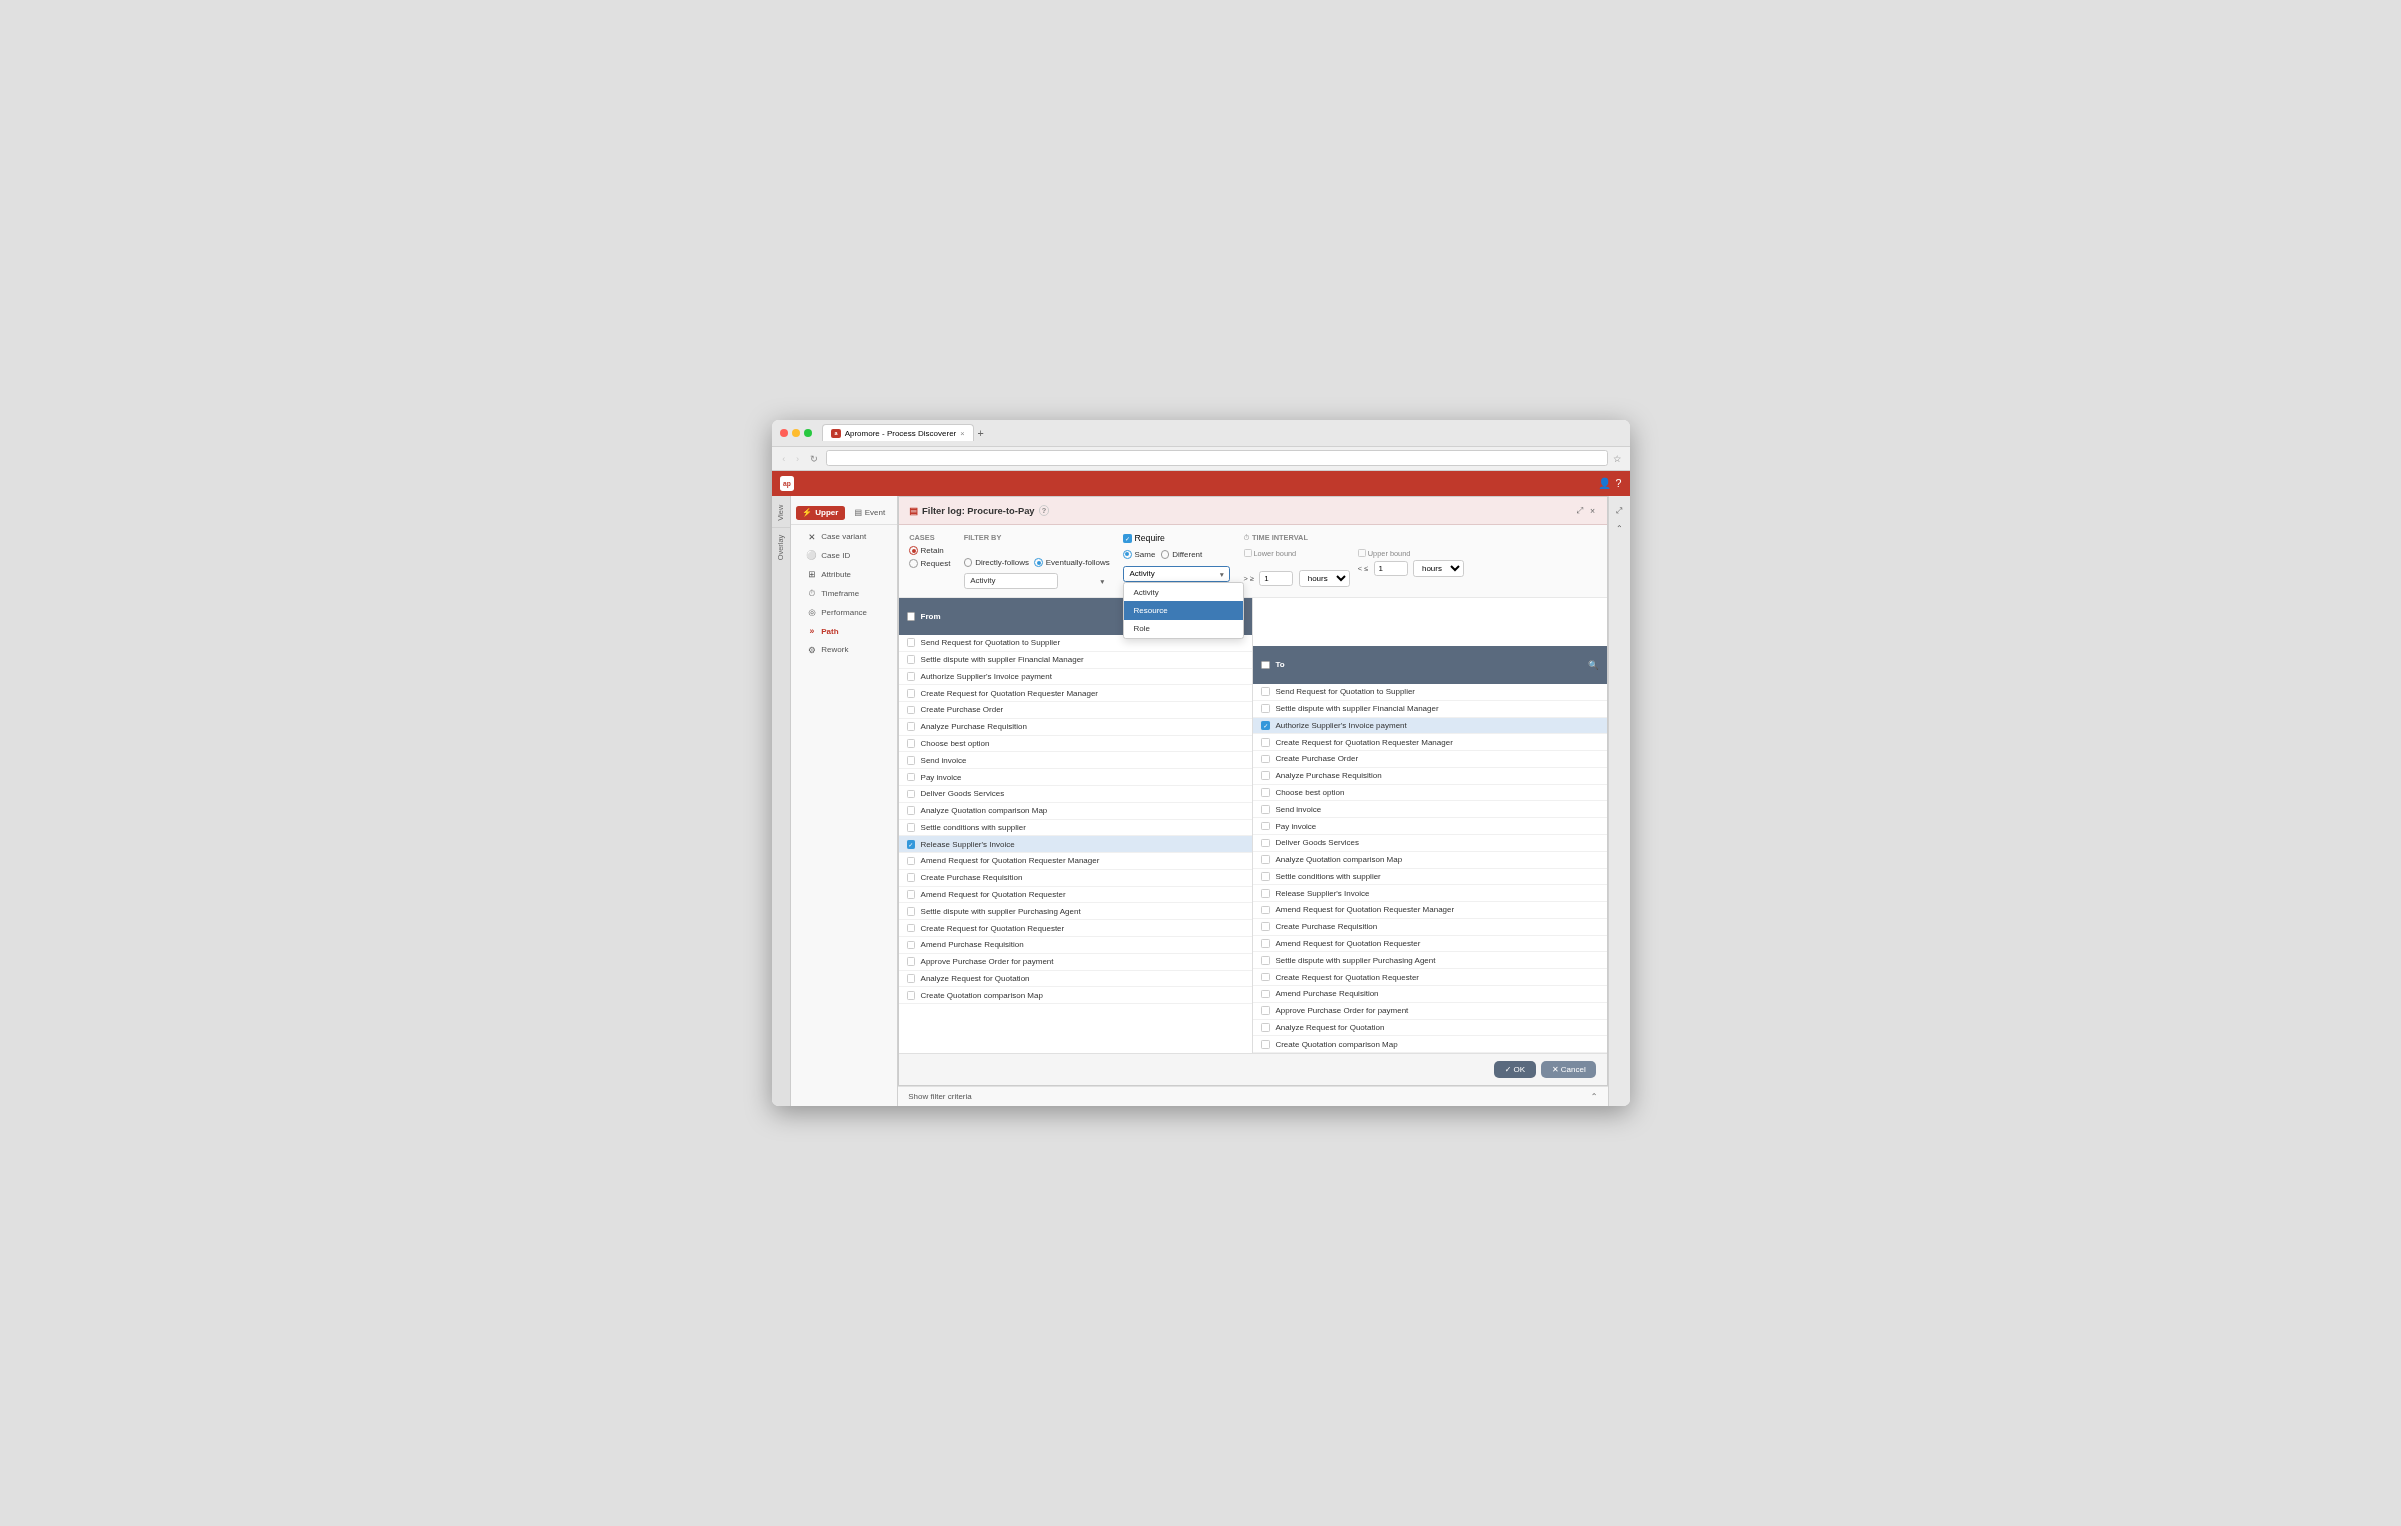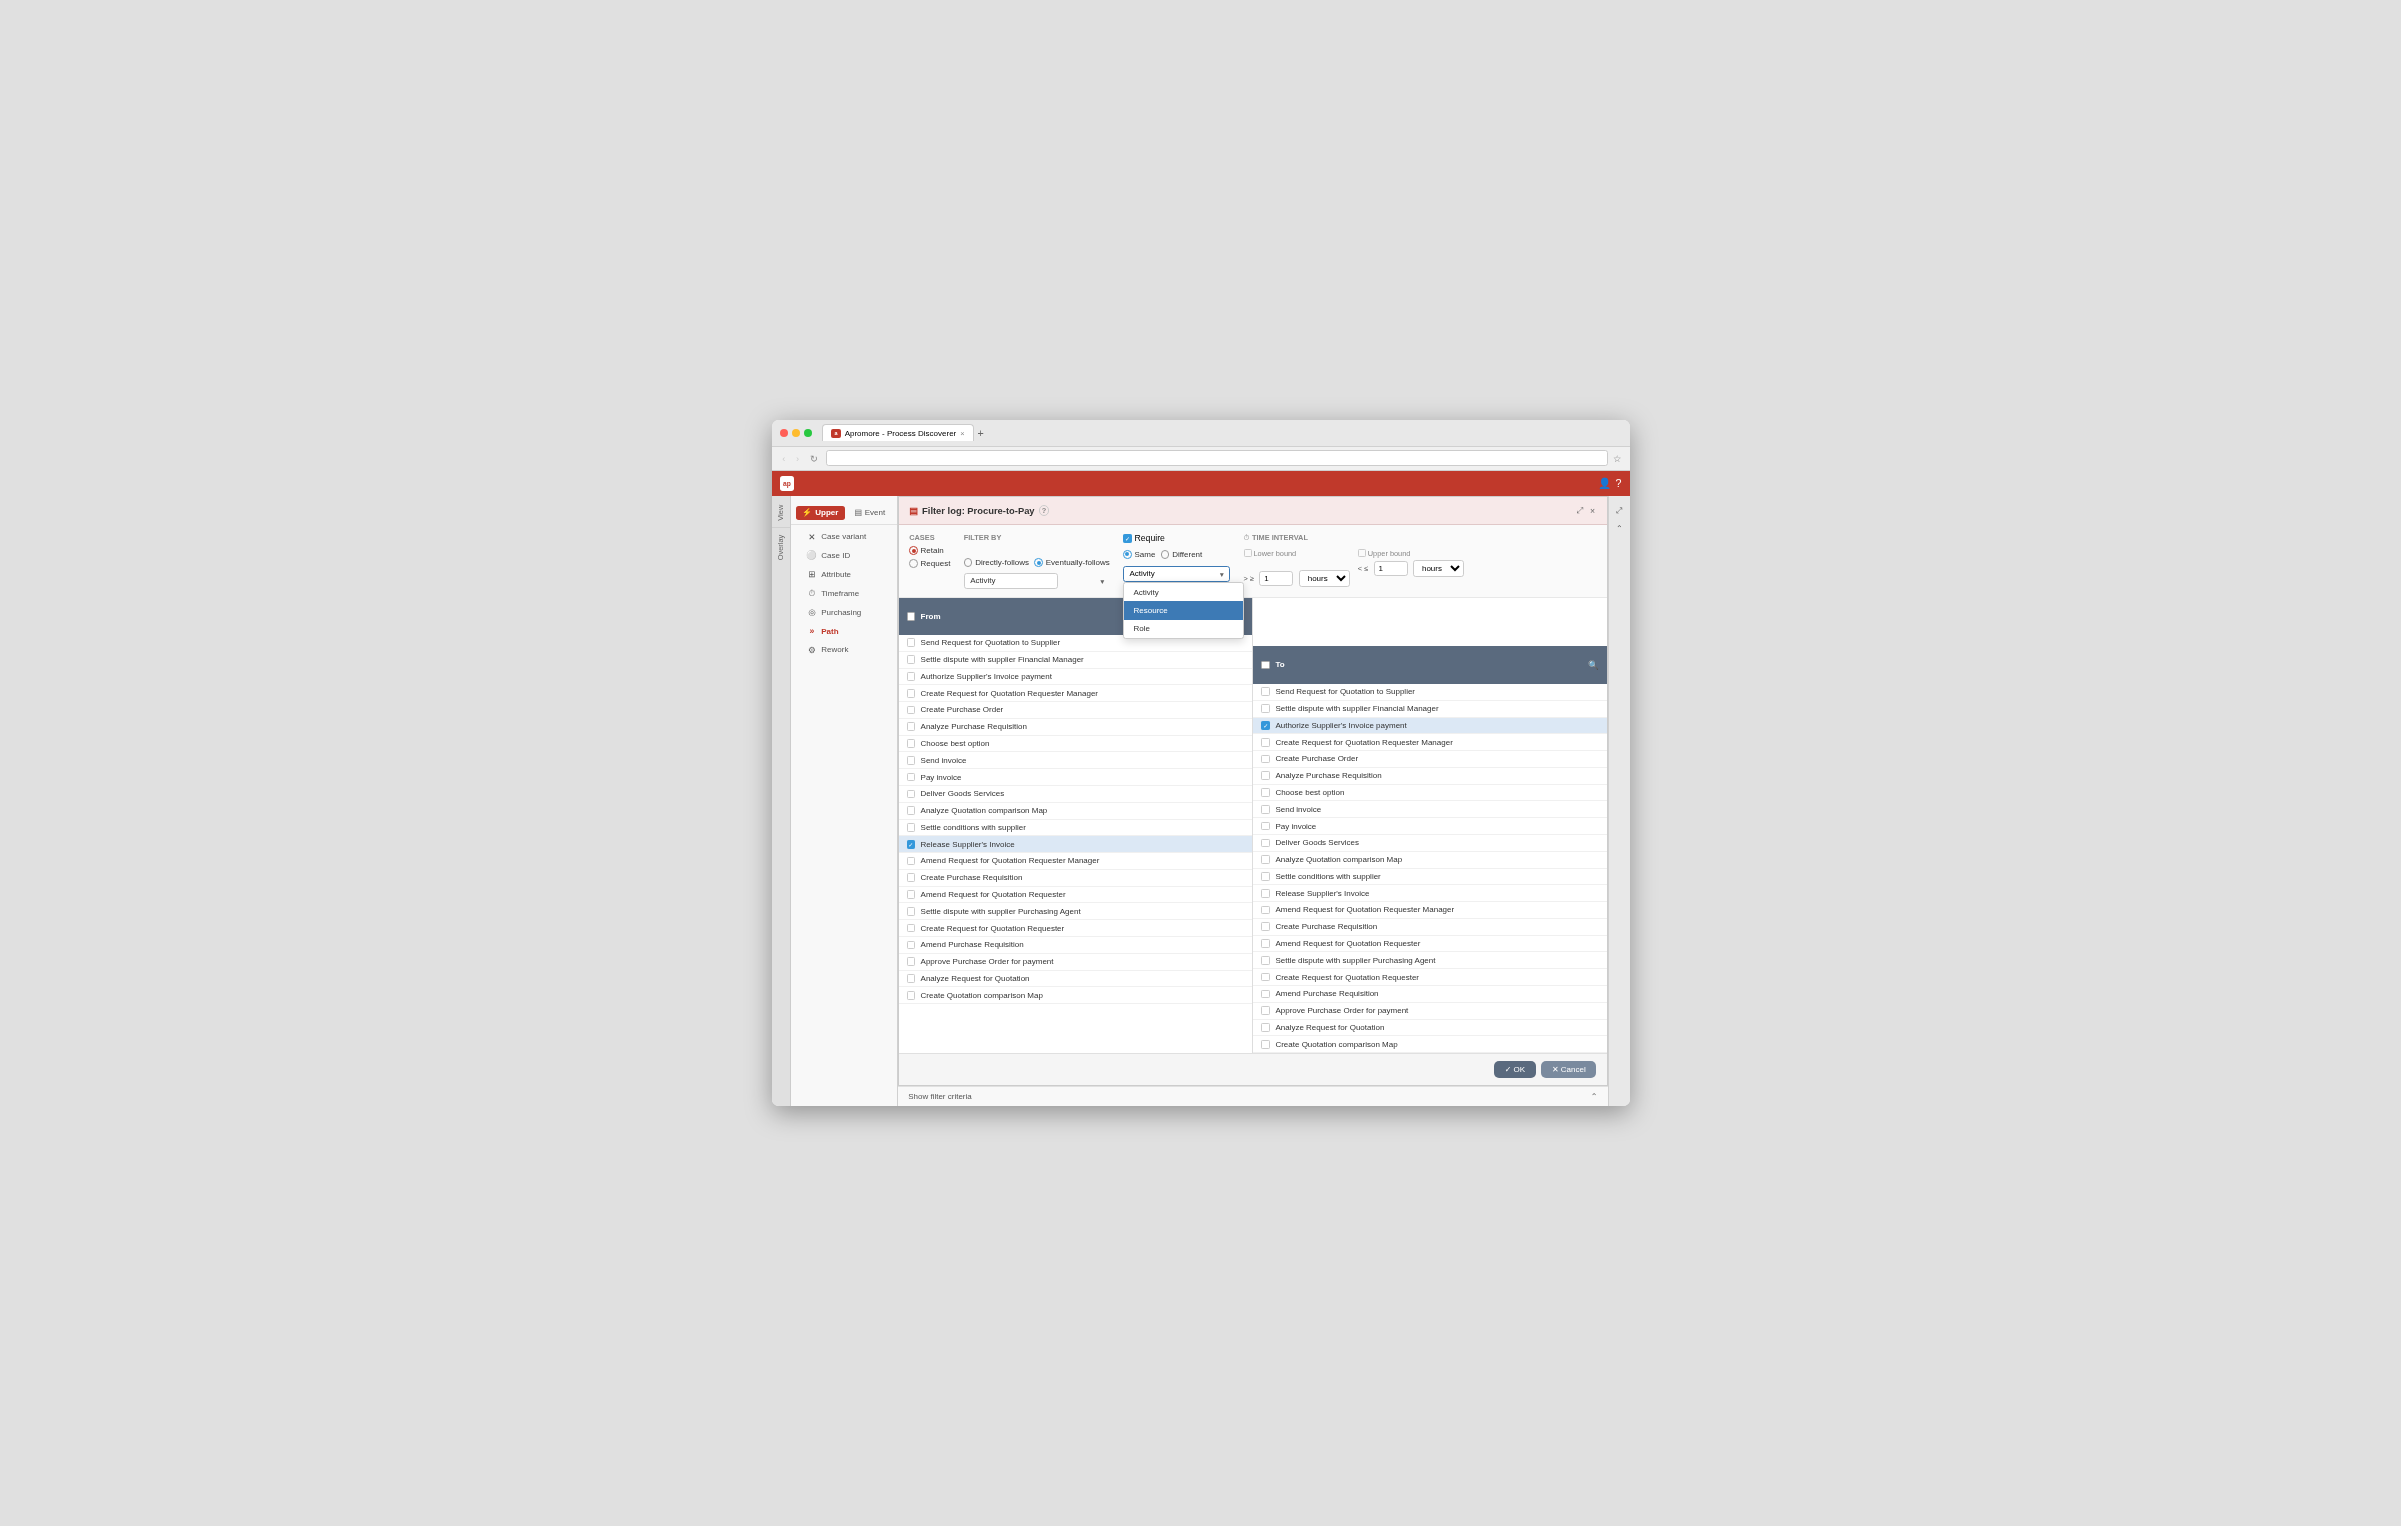--- a/index.html
+++ b/index.html
@@ -587,21 +587,21 @@
       <div class="nav-item">
         <span class="nav-icon">⊞</span>
         <span>Attribute</span>
       </div>
       <div class="nav-item">
         <span class="nav-icon">⏱</span>
         <span>Timeframe</span>
       </div>
       <div class="nav-item">
         <span class="nav-icon">◎</span>
-        <span>Purchasing</span>
+        <span>Performance</span>
       </div>
       <div class="nav-item active">
         <span class="nav-icon red">»</span>
         <span style="color:#c0392b; font-weight:600;">Path</span>
       </div>
       <div class="nav-item">
         <span class="nav-icon">⚙</span>
         <span>Rework</span>
       </div>
     </div>

